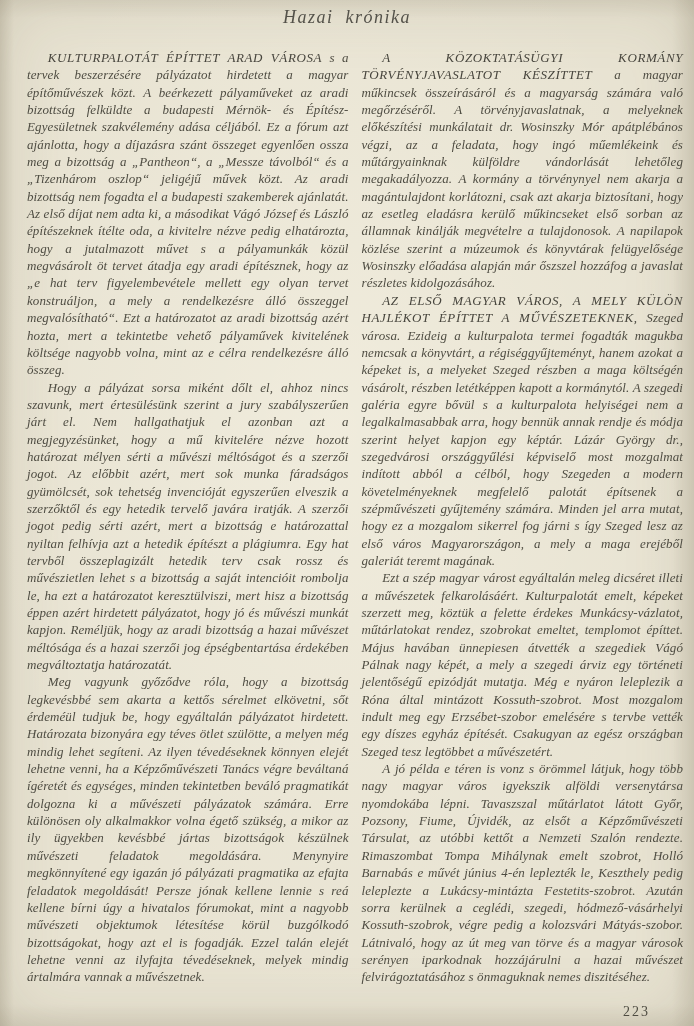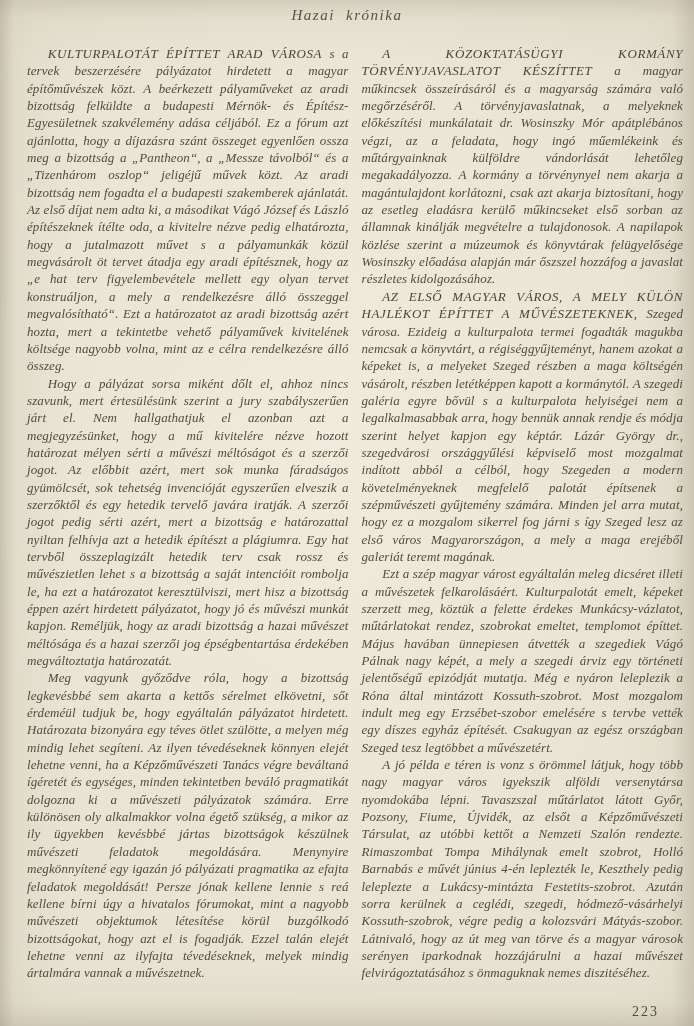--- a/index.html
+++ b/index.html
@@ -21,21 +21,21 @@
       radial-gradient(ellipse at 48% 42%, rgba(255,252,240,0.35), rgba(255,252,240,0.0) 70%),
       #e8e3d2;
     box-shadow: inset 0 0 70px rgba(110,100,72,0.18);
     font-family: "Liberation Serif", "DejaVu Serif", serif;
     color: #4e4c42;
   }
   .running-head {
     padding-top: 7px;
     text-align: center;
     font-style: italic;
-    font-size: 15px;
+    font-size: 18px;
     letter-spacing: 1.5px;
     word-spacing: 6px;
     color: #54524a;
   }
   .columns {
     display: flex;
     gap: 13px;
     padding: 21px 11px 0 27px;
   }
   .col {
@@ -52,21 +52,21 @@
     text-indent: 1.6em;
   }
   .lead {
     letter-spacing: 0.6px;
     color: #47453d;
   }
   .article-spaced {
   }
   .page-number {
     position: absolute;
-    right: 35px;
+    right: 44px;
     bottom: 6px;
     font-size: 14px;
     letter-spacing: 2px;
     color: #4e4c42;
   }
 </style>
 </head>
 <body>
 
 <div class="page">

